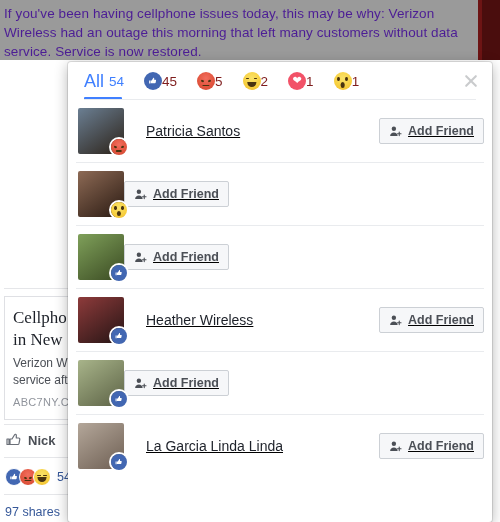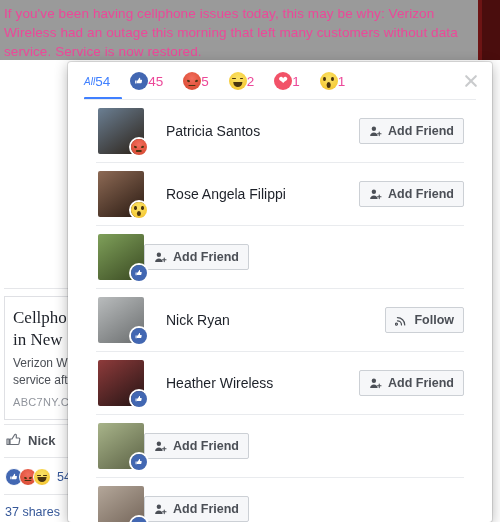--- a/index.html
+++ b/index.html
@@ -43,21 +43,21 @@
   .post-grey {
     position: absolute;
     left: 0; top: 0;
     width: 478px; height: 60px;
     background: #9a9a9a;
   }
   .post-text {
     position: absolute;
     left: 4px; top: 4px;
     width: 470px;
-    color: #ec4899;
+    color: #4c1d95;
     font-size: 13.5px;
     line-height: 19px;
     letter-spacing: .1px;
   }
 
   
   .link-card {
     position: absolute;
     left: 4px; top: 296px;
     width: 150px; height: 124px;
@@ -180,29 +180,28 @@
     display: flex;
     align-items: center;
     height: 100%;
     padding: 0 11px 0 0;
     margin-right: 9px;
     cursor: pointer;
     position: relative;
     white-space: nowrap;
   }
   .tab .tab-label {
-    font-size: 10px;
+    font-size: 18px;
     color: #4b4f56;
-    margin-right: 0;
-    font-style: italic;
+    margin-right: 5px;
   }
   .tab.active .tab-label { color: #4080ff; }
   .tab .tab-count {
     font-size: 13.5px;
-    color: #ec4899;
+    color: #7f1d1d;
   }
   .tab.active .tab-count { color: #4080ff; }
   .tab-underline {
     position: absolute;
     left: 16px; bottom: 0;
     width: 38px; height: 3px;
     background: #4080ff;
     border-radius: 1px;
   }
   .close-x {
@@ -215,22 +214,23 @@
   .header-rule {
     position: absolute;
     left: 16px; right: 16px; bottom: 0;
     height: 1px;
     background: #e9ebee;
   }
 
   .modal-body {
     flex: 1 1 auto;
     overflow: hidden;
-    padding: 0 28px;
-    position: relative;
+    padding: 0 8px;
+    position: relative;
+    text-decoration: underline;
   }
   .person-row {
     display: flex;
     align-items: center;
     height: 62px;
     border-top: 1px solid #e9ebee;
     position: relative;
   }
   .person-row:first-child { border-top: none; }
 
@@ -364,21 +364,21 @@
       <span class="pill face face-haha">
         <span class="eye" style="width:3.2px;height:1.6px;left:3.4px;top:5.6px;border-radius:2px;"></span>
         <span class="eye" style="width:3.2px;height:1.6px;right:3.4px;top:5.6px;border-radius:2px;"></span>
         <span class="mouth" style="width:9px;height:5px;left:50%;transform:translateX(-50%);bottom:2.6px;border-radius:0 0 9px 9px;"></span>
       </span>
       <span class="cnt">54</span>
     </div>
 
     <div class="divider-h" style="top:494px;"></div>
 
-    <div class="shares">37 shares</div>
+    <div class="shares">97 shares</div>
 
     <div class="bg-right-text" style="top:150px;">a</div>
     <div class="bg-right-text" style="top:165px;">w</div>
     <div class="bg-right-text" style="top:180px;">l</div>
     <div class="bg-right-text" style="top:195px;">N</div>
     <div class="bg-right-text" style="top:370px;">H</div>
     <div class="bg-right-text" style="top:385px;">n</div>
     <div class="bg-right-text" style="top:400px;">k</div>
     <div class="bg-right-text" style="top:415px;">3</div>
     <div class="bg-right-text" style="top:470px;">p</div>
@@ -468,21 +468,20 @@
           <div class="avatar-wrap">
             <div class="avatar" style="background:linear-gradient(145deg,#8d6a55,#2a1a12);"></div>
             <span class="badge">
               <span class="face face-wow" style="width: 16px; height: 16px; position: absolute; left: 50%; top: 50%; transform: translate(-50%, -50%);">
                 <span class="eye" style="width:2.4px;height:3.52px;left:3.2px;top:4.16px;border-radius:50%;"></span>
                 <span class="eye" style="width:2.4px;height:3.52px;right:3.2px;top:4.16px;border-radius:50%;"></span>
                 <span class="mouth" style="width:4.16px;height:5.44px;left:50%;transform:translateX(-50%);bottom:1.92px;border-radius:50%;"></span>
               </span>
             </span>
           </div>
-          <div class="person-name">Rose Angela Filippi</div>
           <button class="action-btn">
             <svg width="13" height="13" viewBox="0 0 16 16">
               <circle cx="6" cy="4.6" r="2.7" fill="#4b4f56"></circle>
               <path d="M1.4 13.6c0-2.7 2.1-4.4 4.6-4.4s4.6 1.7 4.6 4.4z" fill="#4b4f56"></path>
               <path d="M12.6 8.6v4.4M10.4 10.8h4.4" stroke="#4b4f56" stroke-width="1.4" stroke-linecap="round"></path>
             </svg>
             <span>Add Friend</span>
           </button>
         </div>
         <div class="person-row">
@@ -500,39 +499,20 @@
             <svg width="13" height="13" viewBox="0 0 16 16">
               <circle cx="6" cy="4.6" r="2.7" fill="#4b4f56"></circle>
               <path d="M1.4 13.6c0-2.7 2.1-4.4 4.6-4.4s4.6 1.7 4.6 4.4z" fill="#4b4f56"></path>
               <path d="M12.6 8.6v4.4M10.4 10.8h4.4" stroke="#4b4f56" stroke-width="1.4" stroke-linecap="round"></path>
             </svg>
             <span>Add Friend</span>
           </button>
         </div>
         <div class="person-row">
           <div class="avatar-wrap">
-            <div class="avatar" style="background:linear-gradient(145deg,#b9bcbd,#6a6d6e);"></div>
-            <span class="badge">
-              <span class="face face-like" style="width: 16px; height: 16px; position: absolute; left: 50%; top: 50%; transform: translate(-50%, -50%);">
-                <svg class="thumbicon" width="8.32" height="8.32" viewBox="0 0 16 16">
-                  <path d="M4.2 7h1.6l2.6-4.3c.45-.75 1.6-.45 1.6.45V6h2.3c.62 0 1.06.55.95 1.15l-.75 3.9c-.1.5-.5.9-1.05.9H4.2V7zM1.4 7h2.1v5.1H1.4z"></path>
-                </svg>
-              </span>
-            </span>
-          </div>
-          <div class="person-name">Nick Ryan</div>
-          <button class="action-btn">
-            <svg width="13" height="13" viewBox="0 0 16 16">
-              <path d="M3 12.5a1.3 1.3 0 1 0 0 .01M3 8.4a5 5 0 0 1 5 5M3 4.4a9 9 0 0 1 9 9" fill="none" stroke="#4b4f56" stroke-width="1.5" stroke-linecap="round"></path>
-            </svg>
-            <span>Follow</span>
-          </button>
-        </div>
-        <div class="person-row">
-          <div class="avatar-wrap">
             <div class="avatar" style="background:linear-gradient(145deg,#8e3b3b,#241414);"></div>
             <span class="badge">
               <span class="face face-like" style="width: 16px; height: 16px; position: absolute; left: 50%; top: 50%; transform: translate(-50%, -50%);">
                 <svg class="thumbicon" width="8.32" height="8.32" viewBox="0 0 16 16">
                   <path d="M4.2 7h1.6l2.6-4.3c.45-.75 1.6-.45 1.6.45V6h2.3c.62 0 1.06.55.95 1.15l-.75 3.9c-.1.5-.5.9-1.05.9H4.2V7zM1.4 7h2.1v5.1H1.4z"></path>
                 </svg>
               </span>
             </span>
           </div>
           <div class="person-name">Heather Wireless</div>
@@ -569,20 +549,21 @@
           <div class="avatar-wrap">
             <div class="avatar" style="background:linear-gradient(145deg,#b4a79a,#6e5f53);"></div>
             <span class="badge">
               <span class="face face-like" style="width: 16px; height: 16px; position: absolute; left: 50%; top: 50%; transform: translate(-50%, -50%);">
                 <svg class="thumbicon" width="8.32" height="8.32" viewBox="0 0 16 16">
                   <path d="M4.2 7h1.6l2.6-4.3c.45-.75 1.6-.45 1.6.45V6h2.3c.62 0 1.06.55.95 1.15l-.75 3.9c-.1.5-.5.9-1.05.9H4.2V7zM1.4 7h2.1v5.1H1.4z"></path>
                 </svg>
               </span>
             </span>
           </div>
+          <div class="person-name">La Garcia Linda Linda</div>
           <button class="action-btn">
             <svg width="13" height="13" viewBox="0 0 16 16">
               <circle cx="6" cy="4.6" r="2.7" fill="#4b4f56"></circle>
               <path d="M1.4 13.6c0-2.7 2.1-4.4 4.6-4.4s4.6 1.7 4.6 4.4z" fill="#4b4f56"></path>
               <path d="M12.6 8.6v4.4M10.4 10.8h4.4" stroke="#4b4f56" stroke-width="1.4" stroke-linecap="round"></path>
             </svg>
             <span>Add Friend</span>
           </button>
         </div>
       </div>

